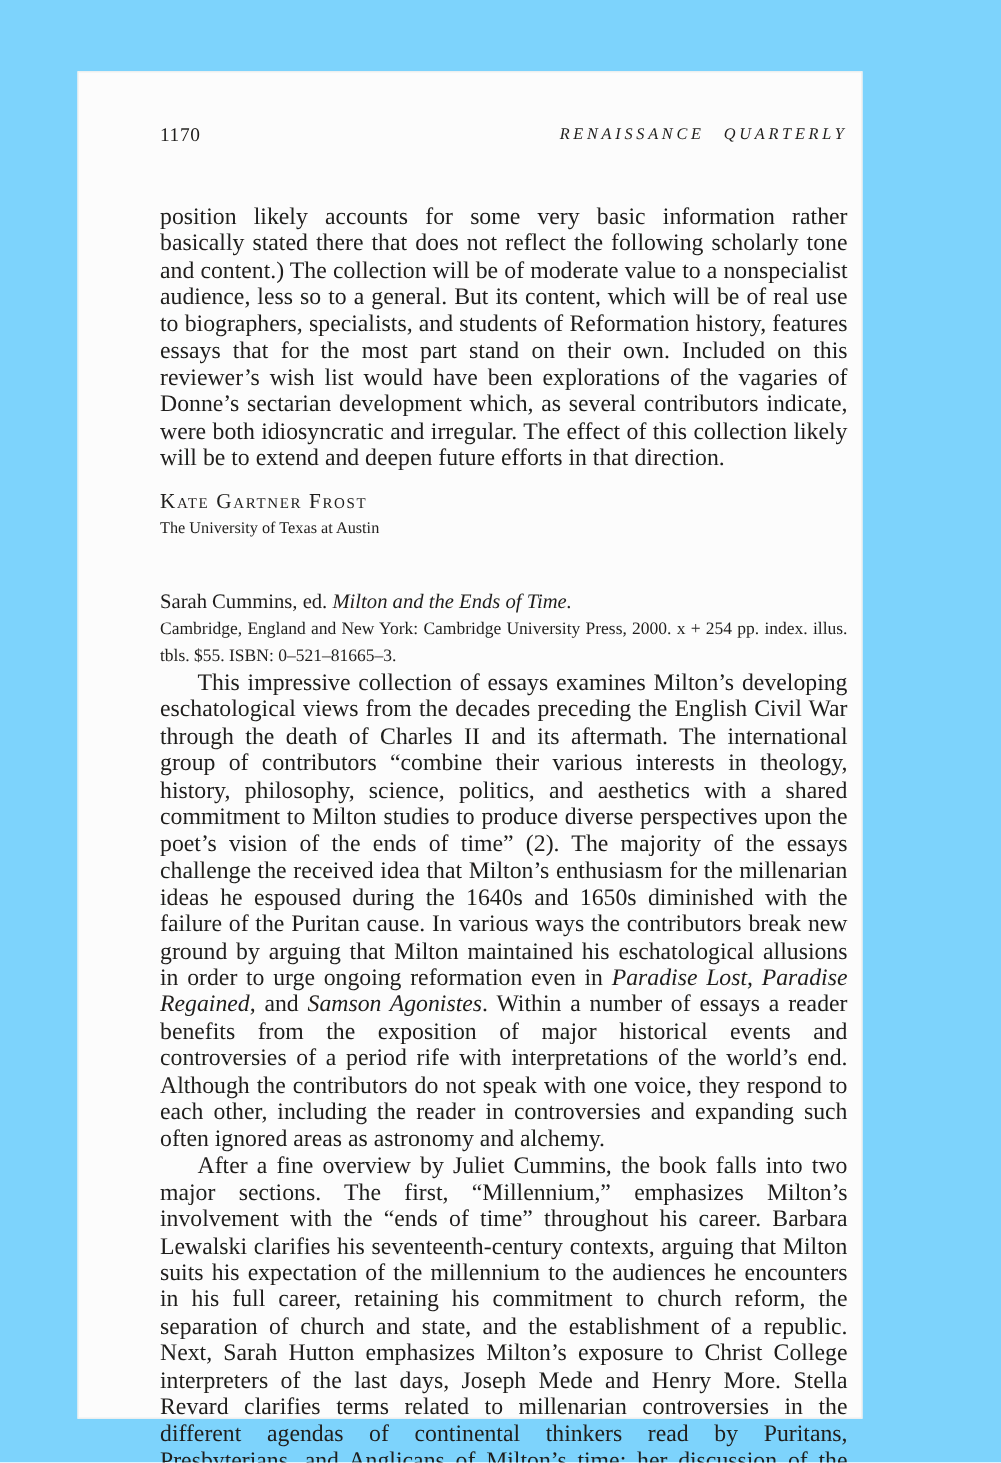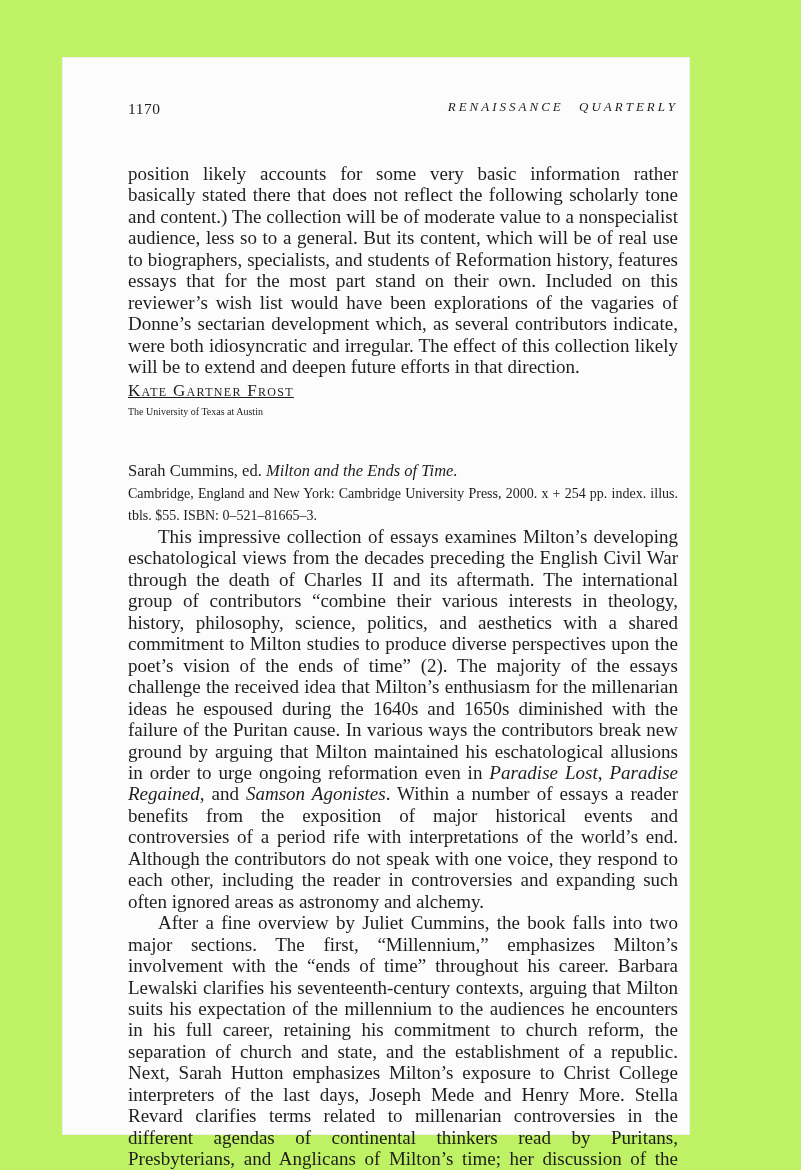--- a/index.html
+++ b/index.html
@@ -8,21 +8,21 @@
     background: #ffffff;
     width: 801px;
     height: 1170px;
     font-family: "Liberation Serif", "DejaVu Serif", serif;
     overflow: hidden;
   }
   .page {
     position: relative;
     width: 801px;
     height: 1170px;
-    background: #bef264;
+    background: #7dd3fc;
   }
   .scan {
     position: absolute;
     left: 62px;
     top: 57px;
     width: 628px;
     height: 1078px;
     background: #fcfcfc;
     border: 1px solid #f0efed;
     box-sizing: border-box;
@@ -62,25 +62,24 @@
     hyphens: none;
   }
   .continuation-par { margin-top: 44px; }
   .indent { text-indent: 30px; }
   .body-text em, .review-heading em { font-style: italic; text-align: center; }
   .reviewer-name {
     font-variant: small-caps;
     font-size: 17px;
     letter-spacing: 1.3px;
     line-height: 21.45px;
-    margin-top: 2px;
-    text-decoration: underline;
+    margin-top: 12px;
   }
   .affiliation {
-    font-size: 10px;
+    font-size: 13px;
     line-height: 21.45px;
   }
   .review-heading {
     margin: 37px 0 0 0;
     font-weight: normal;
     font-size: 16.5px;
     line-height: 23px;
   }
   .imprint {
     margin: 1px 0 0 0;

